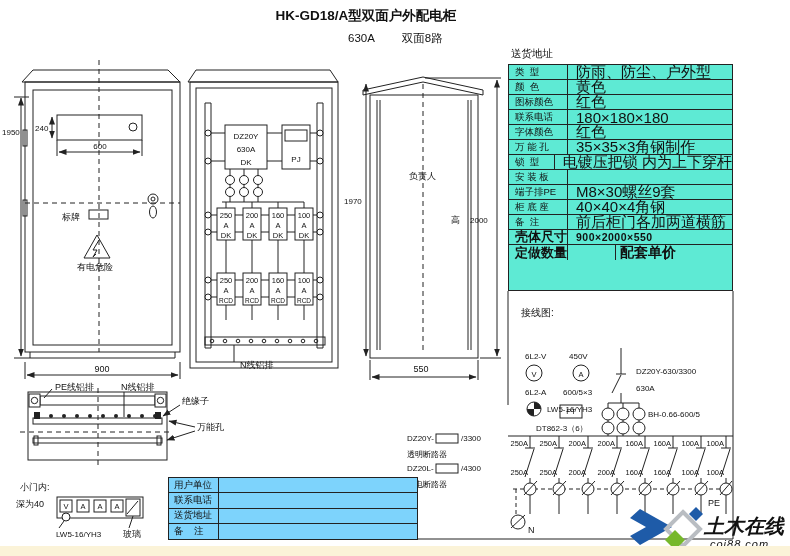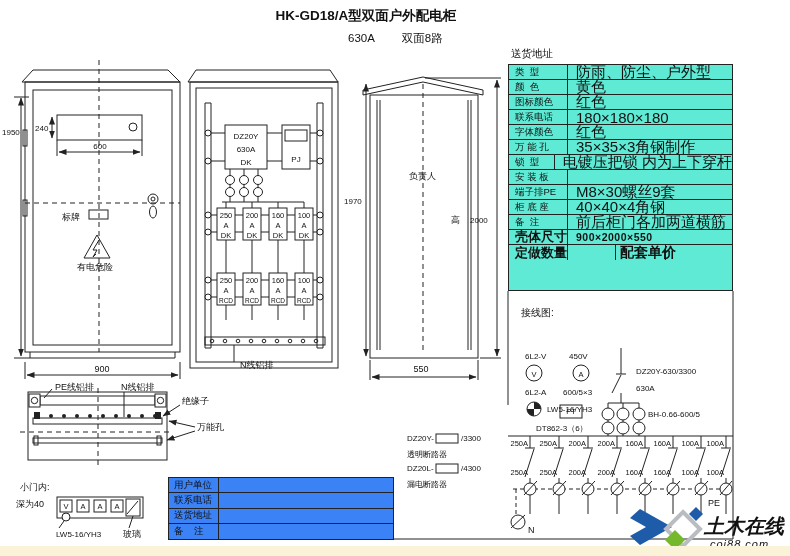--- a/index.html
+++ b/index.html
@@ -28,22 +28,22 @@
   .trow:last-child{border-bottom:none}
   .tlabel{width:59px;height:100%;display:flex;align-items:center;border-right:1px solid #222;
           padding-left:6px;font-size:9.5px;white-space:pre;box-sizing:border-box}
   .tvalue{flex:1;padding-left:8px;font-size:15px;white-space:pre}
   .big .tlabel{font-size:13px;font-weight:bold}
   .big .tvalue{font-size:10.5px;font-weight:bold;letter-spacing:0.5px}
   .tcell2{width:48px;height:100%;border-right:1px solid #222;box-sizing:border-box}
   .tcell3{width:50px;height:100%;display:flex;align-items:center;border-right:1px solid #222;
           padding-left:4px;font-size:14px;font-weight:bold;white-space:pre;box-sizing:border-box}
   .tcell4{flex:1}
-  .cust{position:absolute;left:168px;top:477px;width:226px;height:63px;border:1px solid #222;
-        box-sizing:border-box;display:grid;grid-template-rows:repeat(4,1fr);background:#3b82f6}
+  .cust{position:absolute;left:168px;top:477px;width:250px;height:63px;border:1px solid #222;
+        box-sizing:border-box;display:grid;grid-template-rows:repeat(4,1fr);background:#7dd3fc}
   .crow{display:flex;align-items:center;border-bottom:1px solid #222}
   .crow:last-child{border-bottom:none}
   .clabel{width:50px;height:100%;display:flex;align-items:center;border-right:1px solid #222;
           padding-left:5px;font-size:9.5px;white-space:pre;box-sizing:border-box}
   .cvalue{flex:1}
 </style>
 </head>
 <body>
 
 <div class="sheet">

